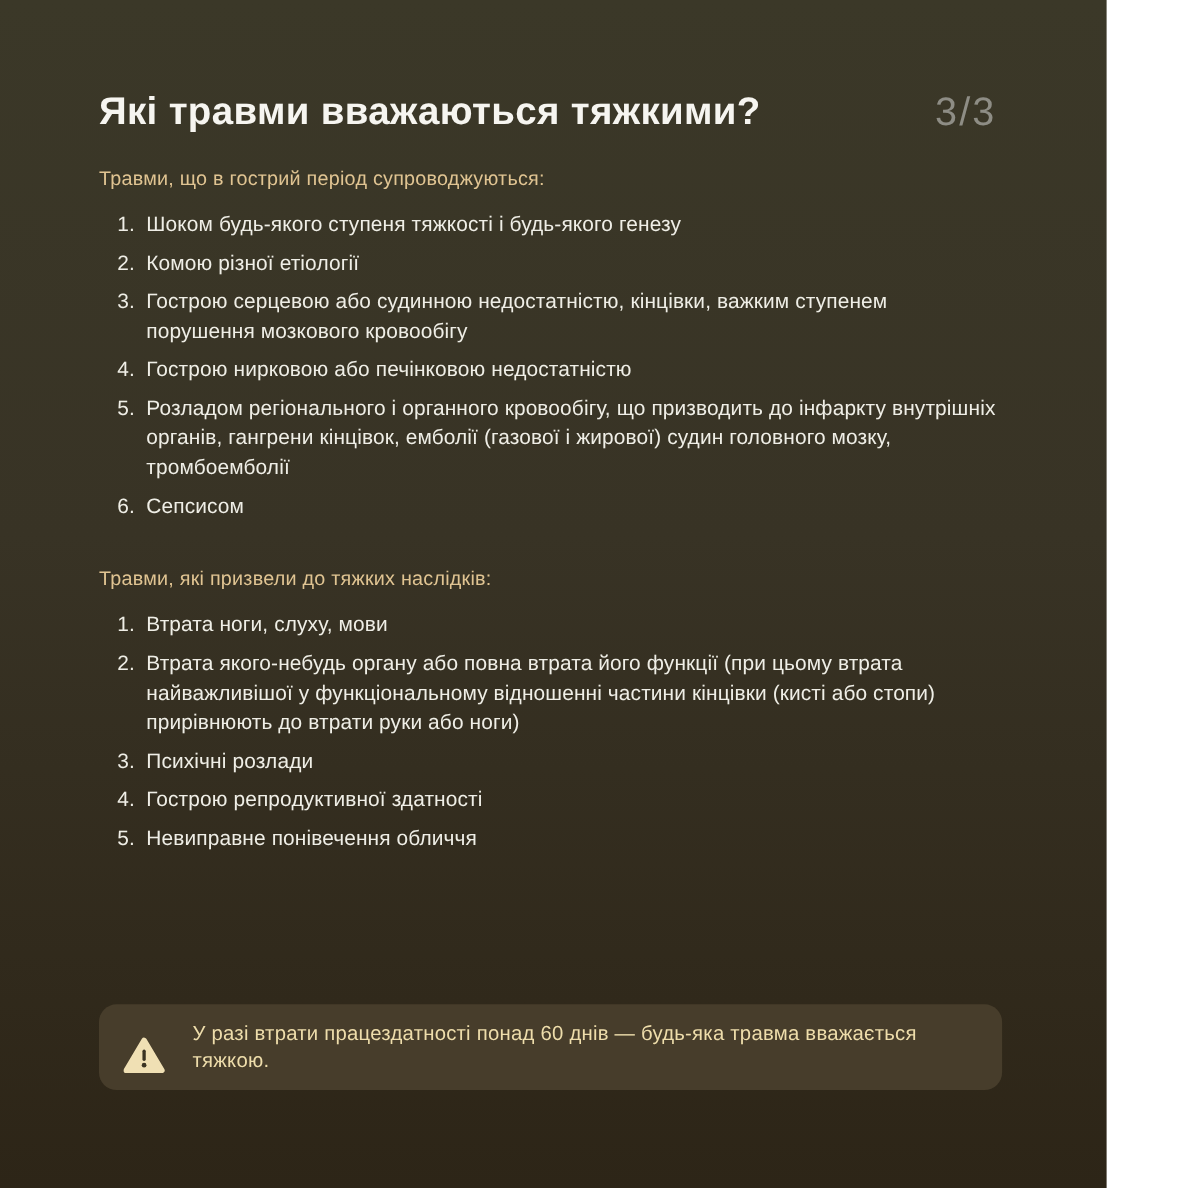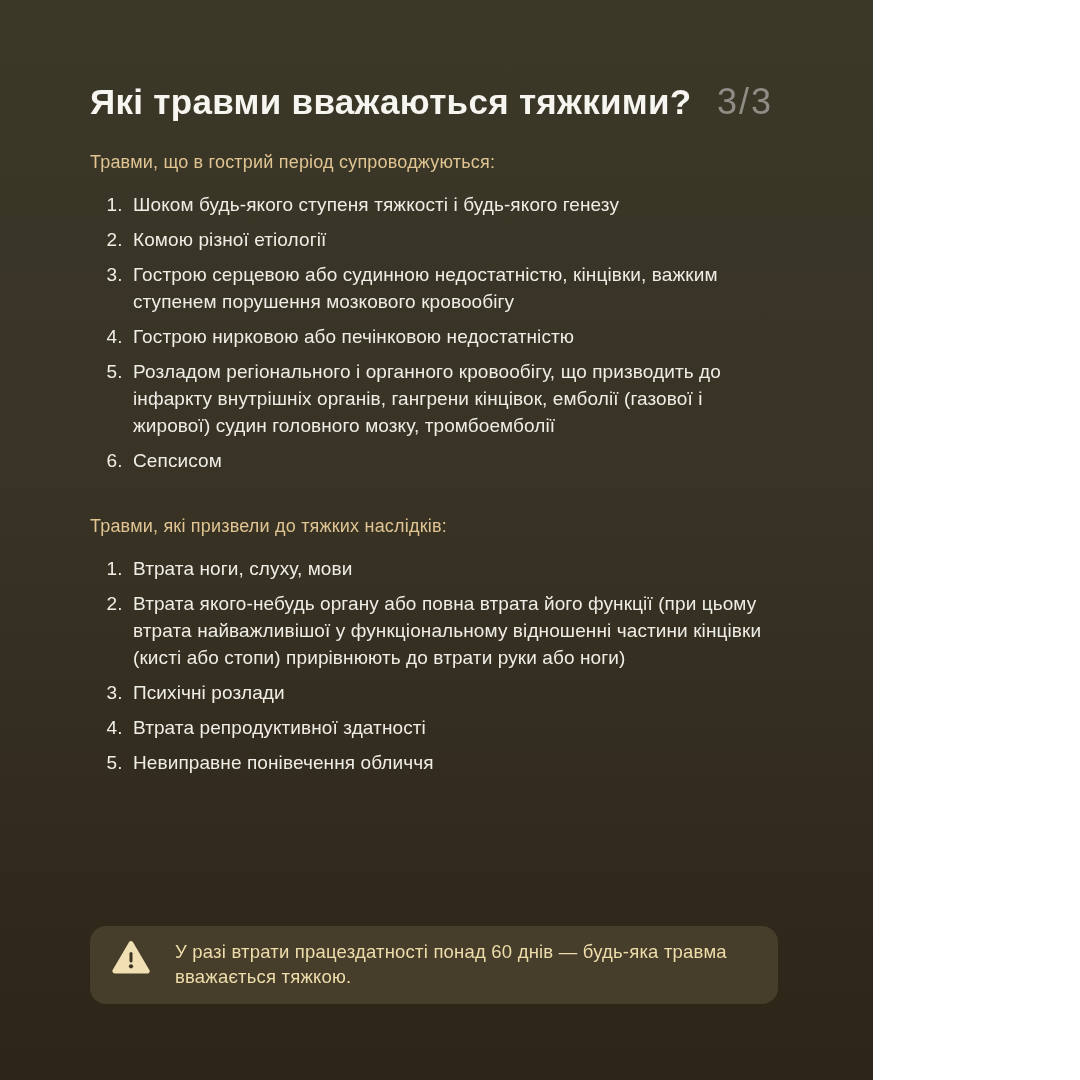--- a/index.html
+++ b/index.html
@@ -1,18 +1,18 @@
 <!DOCTYPE html>
 <html><head>
 <meta charset="utf-8">
 <style>
   html, body { margin: 0; padding: 0; }
   .canvas {
     position: relative;
-    width: 873px;
+    width: 1006px;
     height: 1080px;
     box-sizing: border-box;
     padding: 82px 100px 0 90px;
     background: linear-gradient(180deg, #3b3828 0%, #383325 45%, #2d2517 100%);
     font-family: "Liberation Sans", sans-serif;
     overflow: hidden;
   }
   .header {
     display: flex;
     justify-content: space-between;
@@ -50,27 +50,27 @@
   }
   ol.items li {
     margin-bottom: 8px;
     padding-left: 5px;
   }
   ol.items li::marker { color: #efeee6; }
   .notice {
     position: absolute;
     left: 90px;
     right: 95px;
-    bottom: 76px;
+    bottom: 89px;
     min-height: 68px;
     box-sizing: border-box;
     background: #473d2b;
     border-radius: 16px;
     display: flex;
-    align-items: flex-start;
+    align-items: flex-end;
     gap: 25px;
     padding: 14px 24px 14px 22px;
   }
   .warning-icon {
     width: 38px;
     height: 35px;
     flex-shrink: 0;
     display: block;
   }
   .notice-text {
@@ -111,21 +111,21 @@
   <div>
     <h2 class="section-heading second">Травми, які призвели до тяжких наслідків:</h2>
     <ol class="items">
 
         <li>Втрата ноги, слуху, мови</li>
 
         <li>Втрата якого-небудь органу або повна втрата його функції (при цьому втрата найважливішої у функціональному відношенні частини кінцівки (кисті або стопи) прирівнюють до втрати руки або ноги)</li>
 
         <li>Психічні розлади</li>
 
-        <li>Втрата репродуктивної здатності</li>
+        <li>Гострою репродуктивної здатності</li>
 
         <li>Невиправне понівечення обличчя</li>
       </ol>
   </div>
 
   <div class="notice">
     <svg class="warning-icon" viewBox="0 0 24 22" aria-hidden="true">
       <path d="M12 2.2 L22.3 19.6 L1.7 19.6 Z" fill="#f0e0b4" stroke="#f0e0b4" stroke-width="3" stroke-linejoin="round"></path>
       <rect x="11.05" y="7.6" width="1.9" height="6.6" rx="0.95" fill="#3a3322"></rect>
       <circle cx="12" cy="16.6" r="1.35" fill="#3a3322"></circle>

